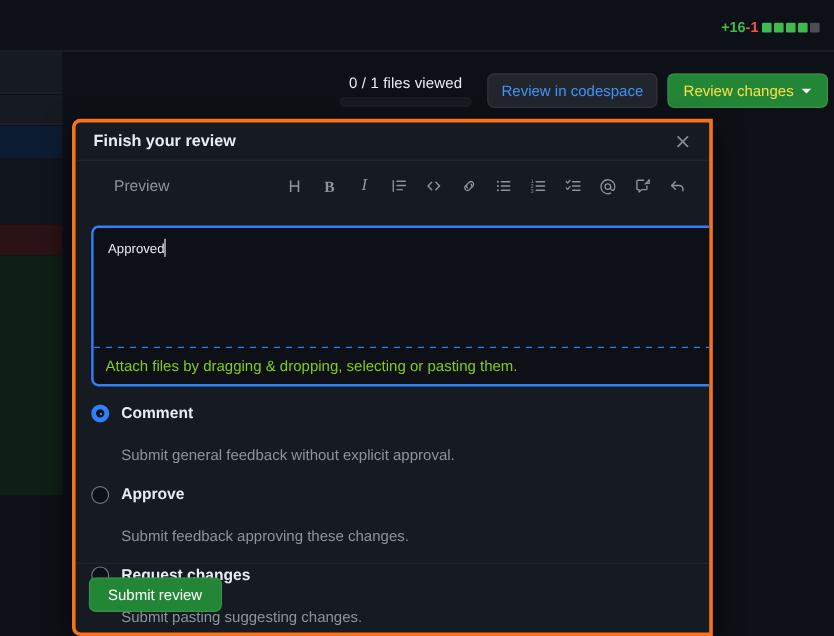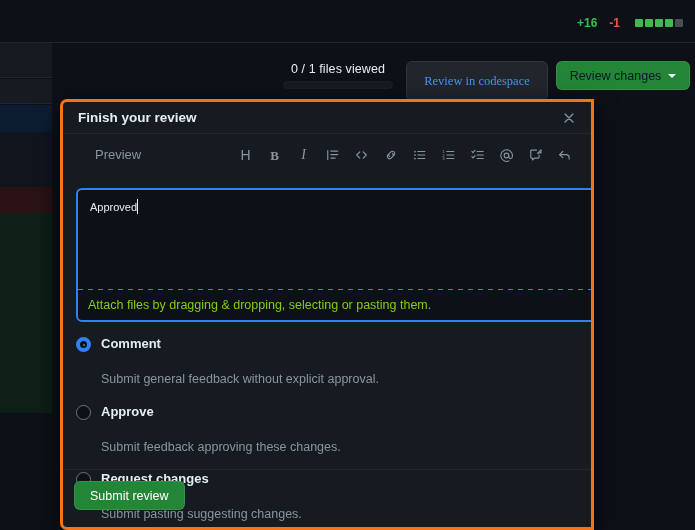--- a/index.html
+++ b/index.html
@@ -26,21 +26,21 @@
     width: 695px; height: 43px;
     background: #0d1117;
     border-bottom: 1px solid #21262d;
   }
 
   .diffstat {
     position: absolute;
     right: 12px; top: 17px;
     display: flex;
     align-items: center;
-    gap: 12px;
+    gap: 0;
     font-size: 12px;
     font-weight: bold;
     line-height: 1;
   }
   .diffstat .add { color: #3fb950; }
   .diffstat .del { color: #f85149; }
   .diffstat .blocks { display: flex; gap: 2px; margin-left: 3px; }
   .diffstat .blk { width: 8px; height: 8px; border-radius: 1px; }
   .diffstat .blk.g { background: #3fb950; }
   .diffstat .blk.n { background: #484f58; }
@@ -62,38 +62,38 @@
     margin-top: 5px;
     height: 8px;
     border-radius: 6px;
     background: #161b22;
     border: 1px solid #1c2128;
   }
 
   .btn-codespace {
     position: absolute;
     left: 406px; top: 61px;
-    width: 142px; height: 40px;
+    width: 142px; height: 29px;
     background: #21262d;
     border: 1px solid #30363d;
     border-radius: 6px;
     color: #4493f8;
     font-size: 12.5px;
-    font-family: Liberation Serif, serif;
+    font-family: Liberation Sans, sans-serif;
     cursor: pointer;
   }
 
   .btn-review-changes {
     position: absolute;
     left: 556px; top: 61px;
     width: 134px; height: 29px;
     background: #238636;
     border: 1px solid rgba(240,246,252,0.1);
     border-radius: 6px;
-    color: #0f172a;
+    color: #fde047;
     font-size: 12.5px;
     font-family: "Liberation Sans", sans-serif;
     display: flex;
     align-items: center;
     justify-content: center;
     gap: 7px;
     cursor: pointer;
   }
   .caret {
     width: 0; height: 0;

